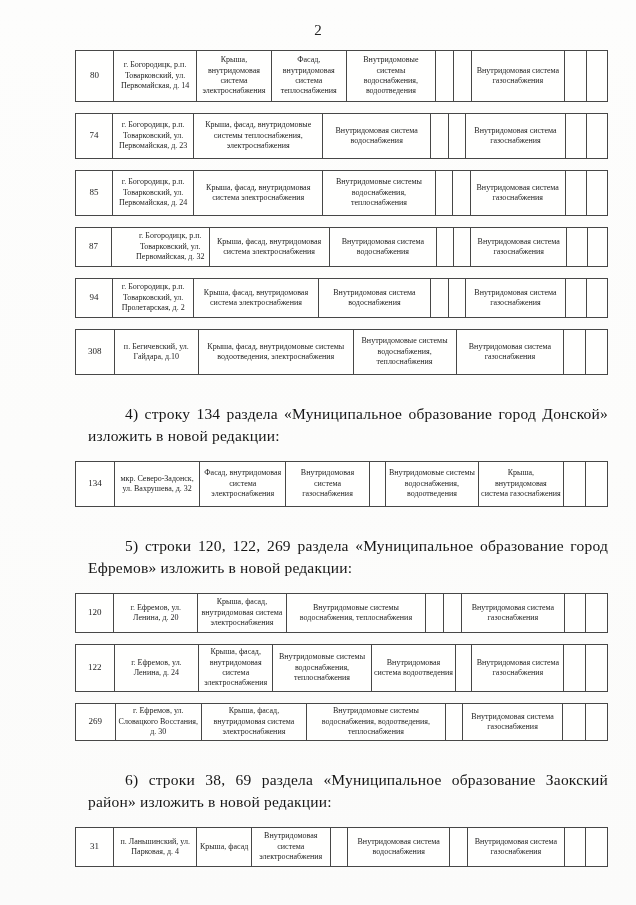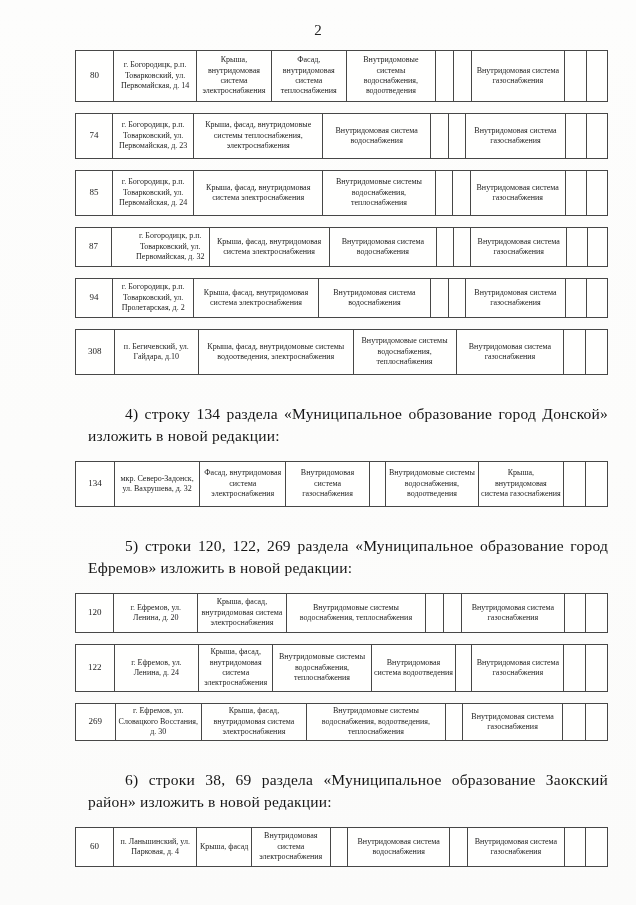--- a/index.html
+++ b/index.html
@@ -169,21 +169,21 @@
         <div class="cell" style="flex: 85 0 0px;">г. Ефремов, ул. Словацкого Восстания, д. 30</div>
         <div class="cell" style="flex: 104 0 0px;">Крыша, фасад, внутридомовая система электроснабжения</div>
         <div class="cell" style="flex: 140 0 0px;">Внутридомовые системы водоснабжения, водоотведения, теплоснабжения</div>
         <div class="cell" style="flex: 12 0 0px;"></div>
         <div class="cell" style="flex: 100 0 0px;">Внутридомовая система газоснабжения</div>
         <div class="cell" style="flex: 18 0 0px;"></div>
         <div class="cell" style="flex: 18 0 0px;"></div>
       </div>
       <p class="para">6) строки 38, 69 раздела «Муниципальное образование Заокский район» изложить в новой редакции:</p>
       <div class="row-table" style="min-height: 40px;">
-        <div class="cell num" style="flex: 36 0 0px;">60</div>
+        <div class="cell num" style="flex: 36 0 0px;">31</div>
         <div class="cell" style="flex: 85 0 0px;">п. Ланьшинский, ул. Парковая, д. 4</div>
         <div class="cell" style="flex: 54 0 0px;">Крыша, фасад</div>
         <div class="cell" style="flex: 80 0 0px;">Внутридомовая система электроснабжения</div>
         <div class="cell" style="flex: 14 0 0px;"></div>
         <div class="cell" style="flex: 105 0 0px;">Внутридомовая система водоснабжения</div>
         <div class="cell" style="flex: 14 0 0px;"></div>
         <div class="cell" style="flex: 100 0 0px;">Внутридомовая система газоснабжения</div>
         <div class="cell" style="flex: 18 0 0px;"></div>
         <div class="cell" style="flex: 18 0 0px;"></div>
       </div>

